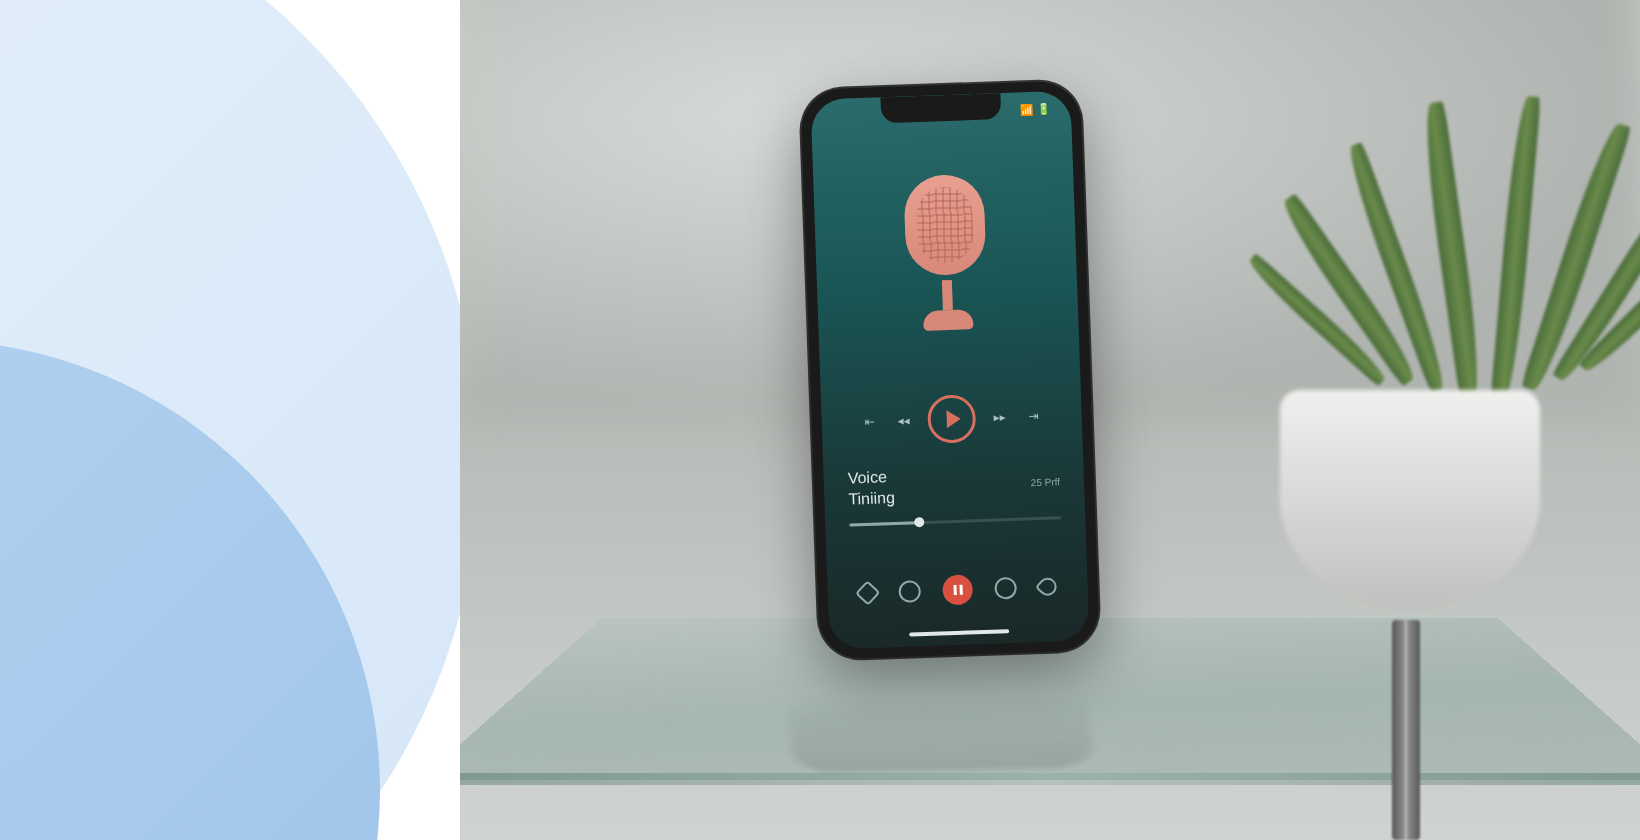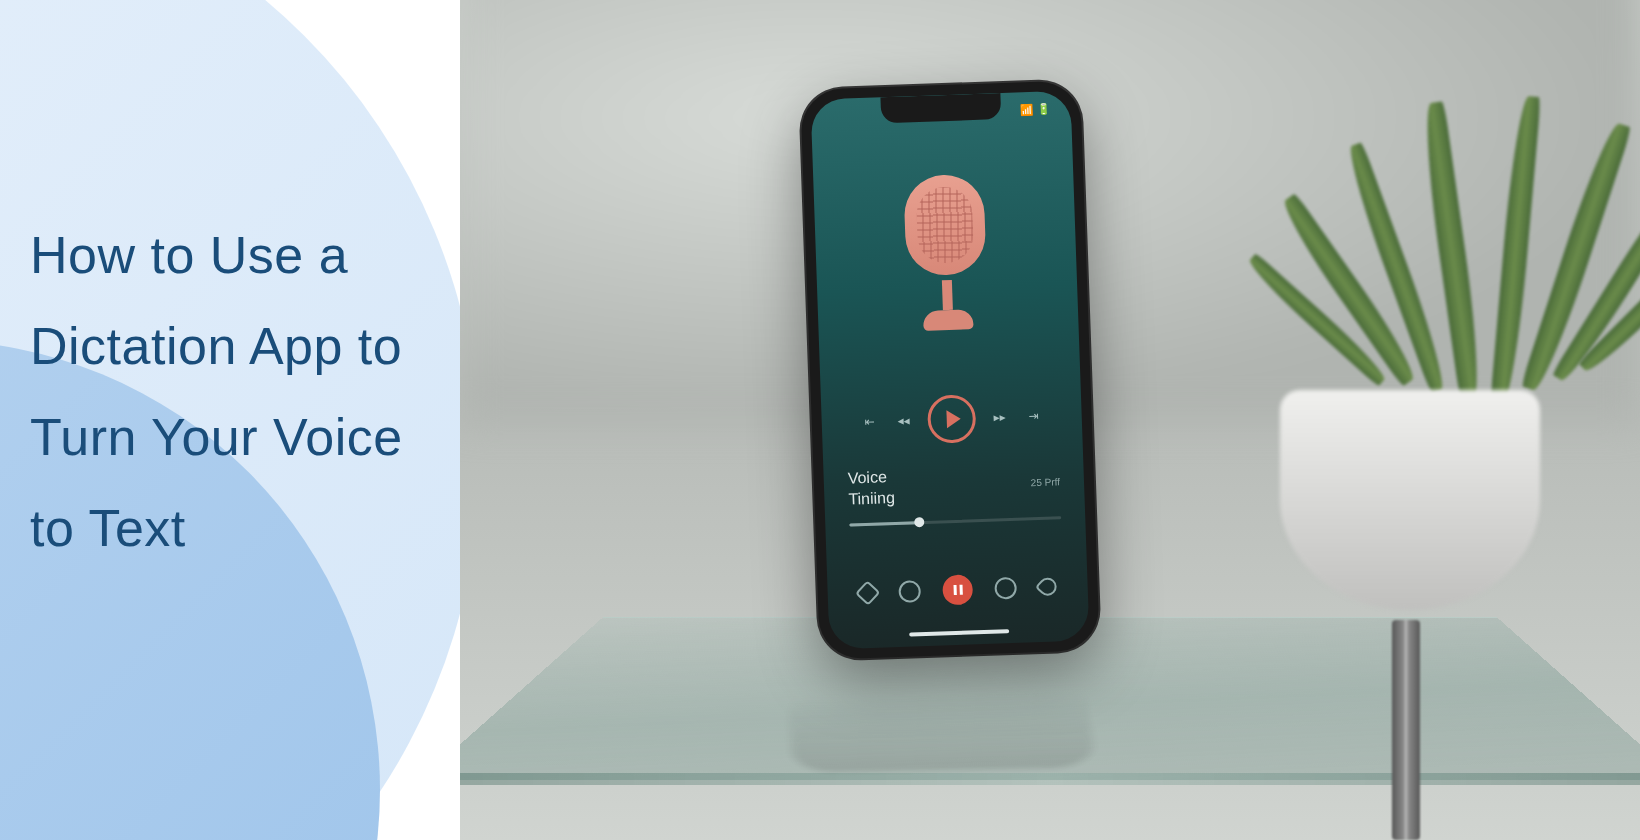--- a/index.html
+++ b/index.html
@@ -344,21 +344,20 @@
       filter: blur(4px);
       opacity: 0.4;
     }
   </style>
 </head>
 <body>
 
 <div class="left-panel">
   <div class="arc-large"></div>
   <div class="arc-small"></div>
-  <div class="title-text">How to Use a Dictation App to Turn Your Voice to Text</div>
 </div>
 
 <div class="right-panel">
   <div class="bg-blur">
     <div class="sofa"></div>
   </div>
 
   <div class="glass-table">
     <div class="table-surface"></div>
     <div class="table-edge"></div>

